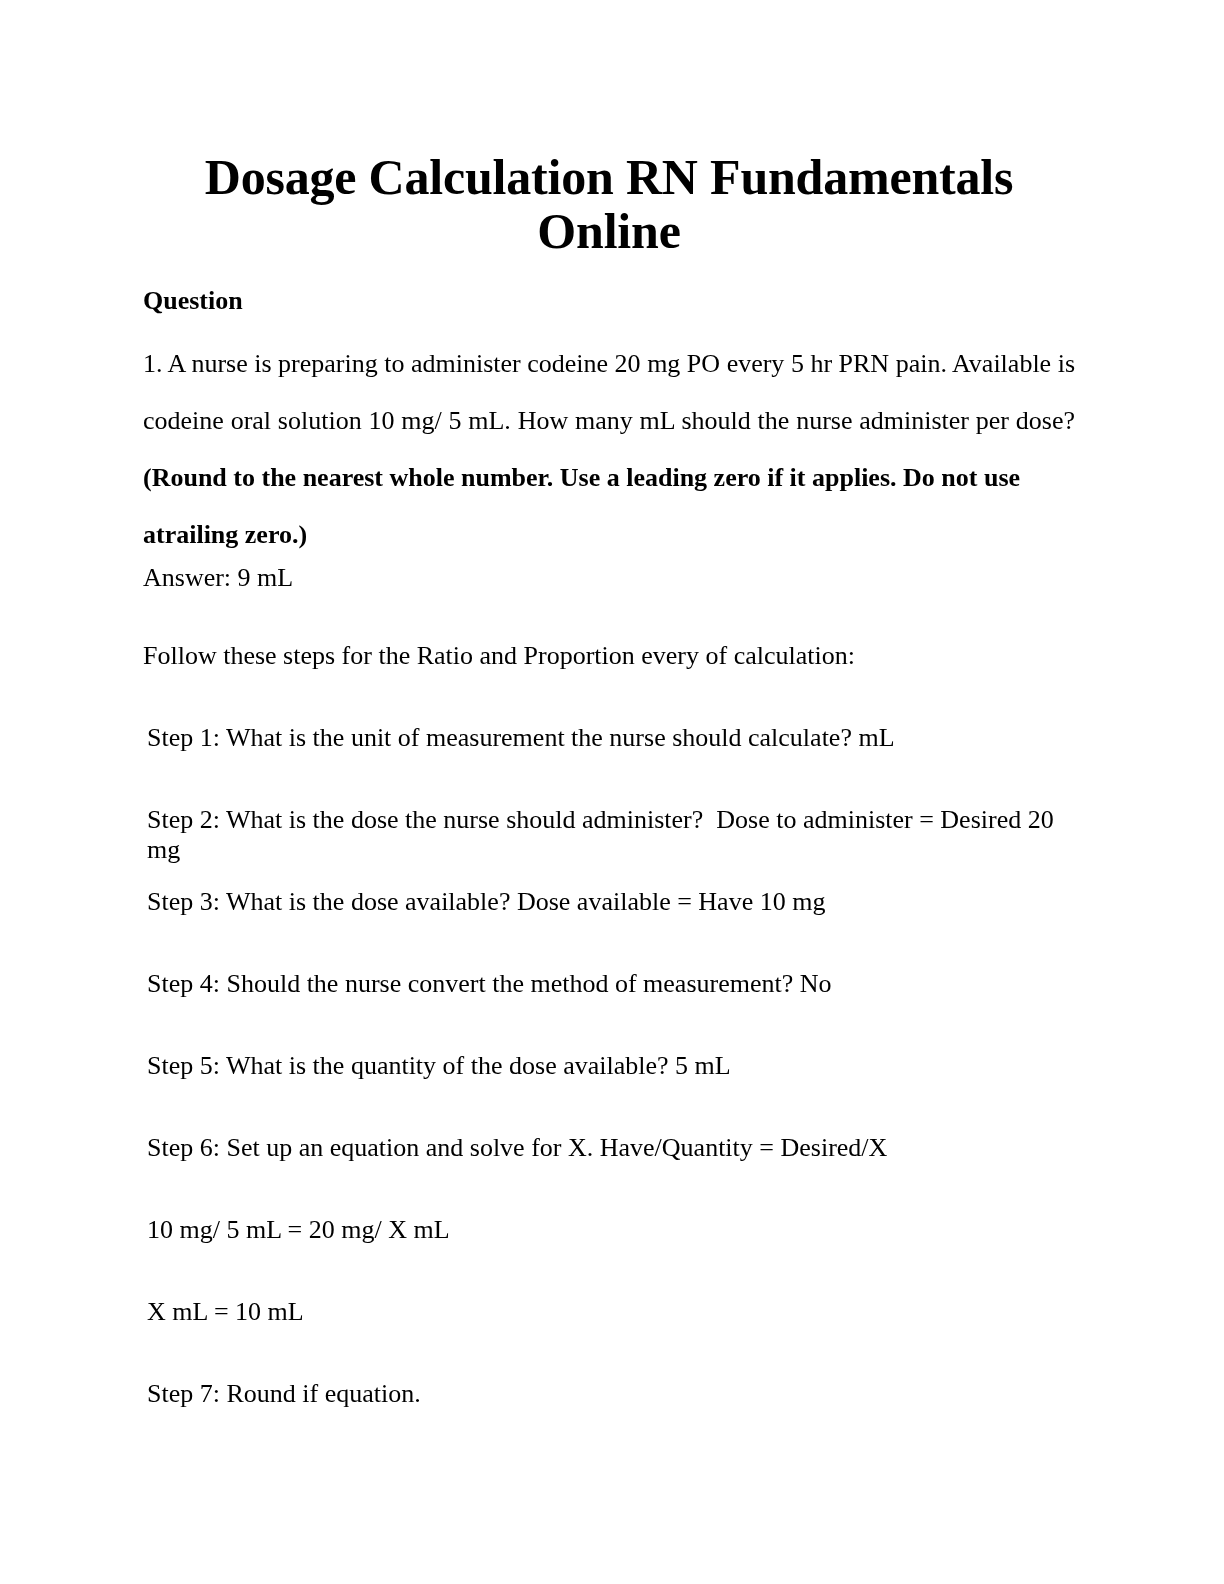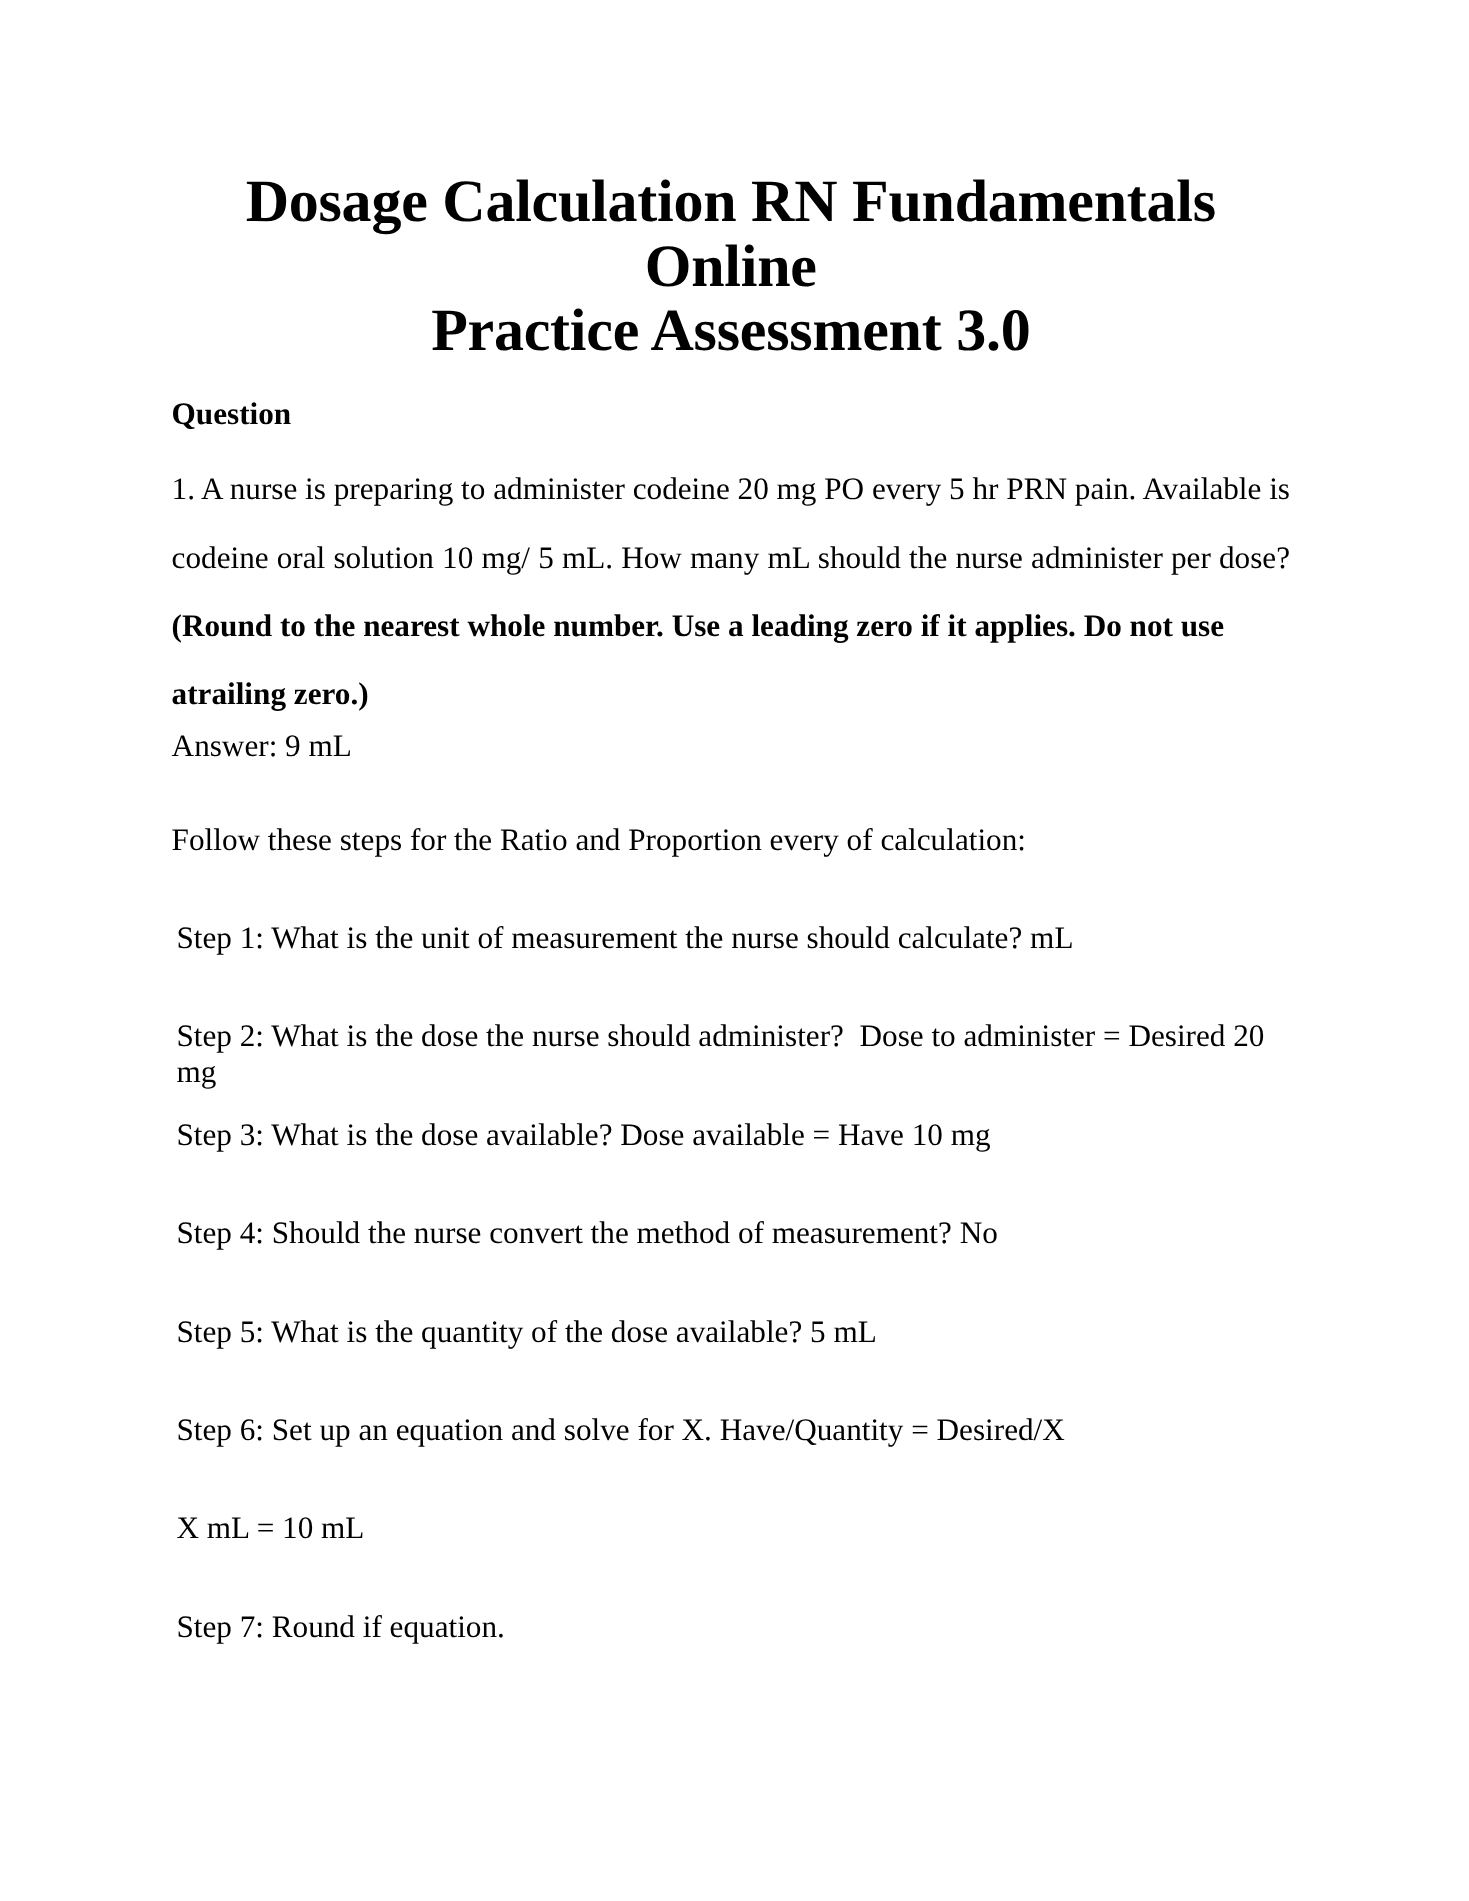--- a/index.html
+++ b/index.html
@@ -16,21 +16,21 @@
     background: #ffffff;
     overflow: hidden;
     font-family: "Liberation Serif", "DejaVu Serif", serif;
     color: #000000;
     -webkit-font-smoothing: antialiased;
   }
 
   .content {
     position: absolute;
     left: 143px;
-    top: 0;
+    top: 10px;
     width: 932px;
   }
 
   
   .doc-title {
     margin: 0;
     padding: 0;
     text-align: center;
     font-weight: bold;
     font-size: 50px;
@@ -100,21 +100,20 @@
   }
 </style>
 </head>
 <body>
 
 <div class="page">
   <div class="content">
 
     <h1 class="doc-title">
       <span class="tline">Dosage Calculation RN Fundamentals Online</span>
-      <span class="tline">Practice Assessment 3.0</span>
     </h1>
 
     <div class="section-label">Question</div>
 
     <div class="para para-justified">
       <span class="just-line">1. A nurse is preparing to administer codeine 20 mg PO every 5 hr PRN pain. Available is</span>
       <span class="just-line">codeine oral solution 10 mg/ 5 mL. How many mL should the nurse administer per dose?</span>
       <span class="last-line">(Round to the nearest whole number. Use a leading zero if it applies. Do not use atrailing zero.)</span>
     </div>
 
@@ -122,18 +121,19 @@
 
     <div class="answer-line">Follow these steps for the Ratio and Proportion every of calculation:</div>
 
     <div class="step-line">Step 1: What is the unit of measurement the nurse should calculate? mL</div>
     <div class="step-line">Step 2: What is the dose the nurse should administer?  Dose to administer = Desired 20 mg</div>
     <div class="step-line">Step 3: What is the dose available? Dose available = Have 10 mg</div>
     <div class="step-line">Step 4: Should the nurse convert the method of measurement? No</div>
     <div class="step-line">Step 5: What is the quantity of the dose available? 5 mL</div>
     <div class="step-line">Step 6: Set up an equation and solve for X. Have/Quantity = Desired/X</div>
 
+    <div class="step-line">10 mg/ 5 mL = 20 mg/ X mL</div>
     <div class="step-line">X mL = 10 mL</div>
 
     <div class="step-line">Step 7: Round if equation.</div>
 
   </div>
 </div>
 
 </body></html>

